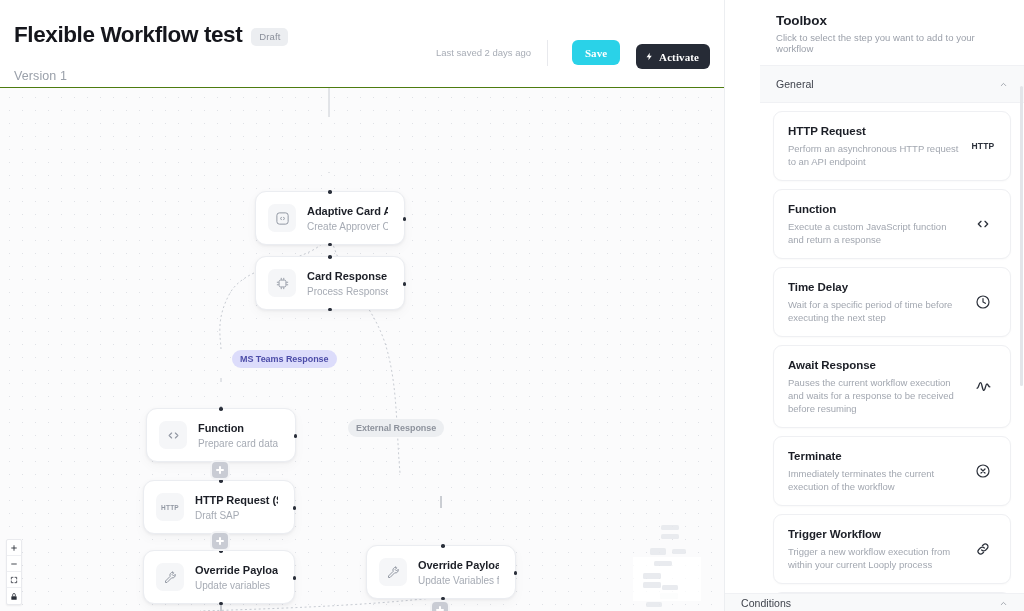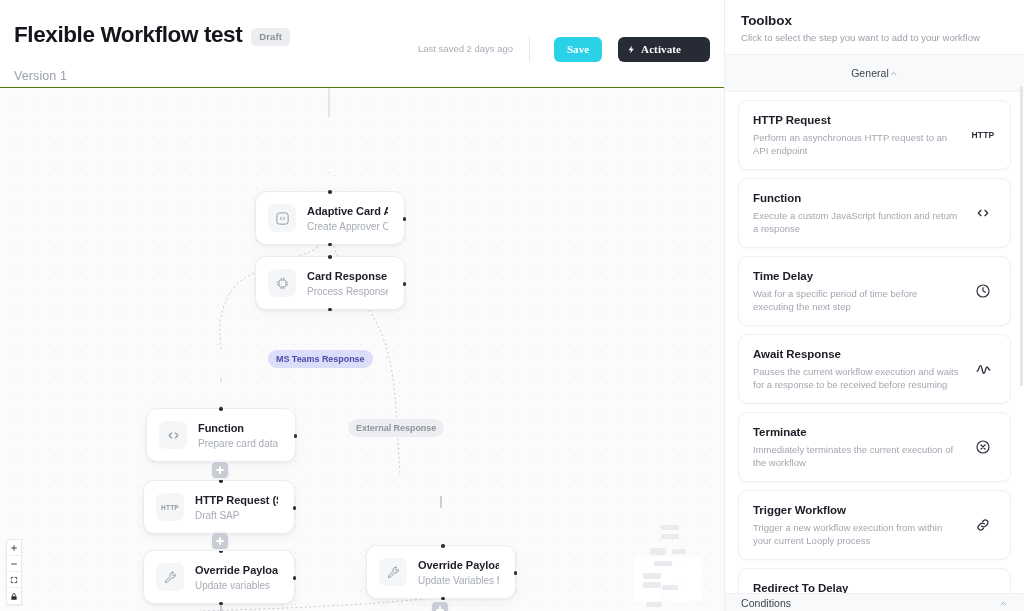--- a/index.html
+++ b/index.html
@@ -21,21 +21,21 @@
     display: flex; align-items: flex-start;
   }
   .title-block { padding: 22px 0 0 14px; flex: 1; }
   .title-row { display: flex; align-items: center; gap: 9px; }
   .wf-title {
     font-size: 22.5px; font-weight: bold; color: #15161c;
     letter-spacing: -0.4px; line-height: 26px;
   }
   .draft-badge {
     background: #eceef1; color: #8a8f9a; font-size: 9.5px;
-    padding: 3px 8px 3.5px; border-radius: 5px; font-weight: bold;
+    padding: 3px 8px 3.5px; border-radius: 5px; font-weight: normal;
     letter-spacing: 0.1px; position: relative; top: 2px;
   }
   .wf-version {
     font-size: 12.5px; color: #9aa0aa; margin-top: 21px; letter-spacing: 0.1px;
   }
 
   .top-actions {
     display: flex; align-items: center; gap: 8px; padding: 36px 14px 0 0;
   }
   .saved-text {
@@ -46,21 +46,21 @@
     border: none; cursor: pointer; font-family: Liberation Serif, serif;
     display: inline-flex; align-items: center; justify-content: center;
     gap: 5px; border-radius: 6px;
   }
   .btn-save {
     background: #2ad2e8; color: #ffffff; font-size: 11px; font-weight: bold;
     width: 48px; height: 25px; margin-right: 8px; letter-spacing: 0.1px;
   }
   .btn-activate {
     background: #262b36; color: #ffffff; font-size: 11px; font-weight: bold;
-    height: 25px; padding: 0 29px 0 9px; letter-spacing: 0.1px;
+    height: 25px; padding: 0 11px 0 9px; letter-spacing: 0.1px; margin-top: 8px;
   }
   .bolt { width: 9px; height: 11px; display: block; }
 
   
   .canvas {
     position: relative; width: 724px; height: 523px; overflow: hidden;
     background-color: #fbfbfc;
     background-image: radial-gradient(#dfe1e6 0.85px, transparent 0.9px);
     background-size: 13px 13px; background-position: 3px 3px;
   }
@@ -103,21 +103,21 @@
     content: ""; position: absolute; background: #ffffff; border-radius: 1px;
   }
   .plus-btn::before { width: 8px; height: 1.7px; }
   .plus-btn::after  { width: 1.7px; height: 8px; }
 
   .edge-badge {
     position: absolute; font-size: 9px; font-weight: bold;
     padding: 3.5px 8px 4px; border-radius: 9px; white-space: nowrap;
     letter-spacing: -0.05px; z-index: 3;
   }
-  .badge-teams { background: #dcdcfb; color: #4c4ca8; margin-left: 36px; }
+  .badge-teams { background: #dcdcfb; color: #4c4ca8; }
   .badge-external { background: #eceef1; color: #8e939d; }
 
   
   .controls {
     position: absolute; left: 6px; bottom: 6px; width: 16px;
     background: #ffffff; border: 1px solid #e9eaee; border-radius: 2px;
     box-shadow: 0 1px 2px rgba(0,0,0,0.06); z-index: 10;
   }
   .ctrl {
     width: 100%; height: 16px; display: flex; align-items: center;
@@ -127,28 +127,28 @@
   .ctrl:last-child { border-bottom: none; }
 
   .minimap {
     position: absolute; right: 6px; bottom: 0px; width: 102px; height: 92px;
     z-index: 9; opacity: .85;
   }
 
   
   .toolbox {
     width: 300px; height: 611px; background: #ffffff;
-    border-left: 1px solid #eceef1; position: relative; overflow: hidden;
+    border-left: 1px solid #eceef1; position: relative; overflow: hidden; padding-left: 35px;
   }
   .tb-head { padding: 13px 16px 11px; border-bottom: 1px solid #f0f1f4; }
   .tb-title { font-size: 13.5px; font-weight: bold; color: #1b1e26; letter-spacing: -0.1px; }
   .tb-sub { font-size: 9.5px; color: #9ba0aa; margin-top: 4px; letter-spacing: 0.05px; }
 
   .tb-section {
-    display: flex; align-items: center; justify-content: center;
+    display: flex; align-items: center; justify-content: space-between;
     padding: 9px 16px; background: #f8f9fa;
     border-bottom: 1px solid #f0f1f4; cursor: pointer;
   }
   .tb-section-label { font-size: 10.5px; color: #3f434c; letter-spacing: 0.05px; }
   .chev { color: #8b909a; display: block; }
 
   .tb-list { padding: 8px 13px 0; }
   .tb-item {
     display: flex; align-items: center; gap: 10px; background: #fff;
     border: 1px solid #eff0f3; border-radius: 9px;

